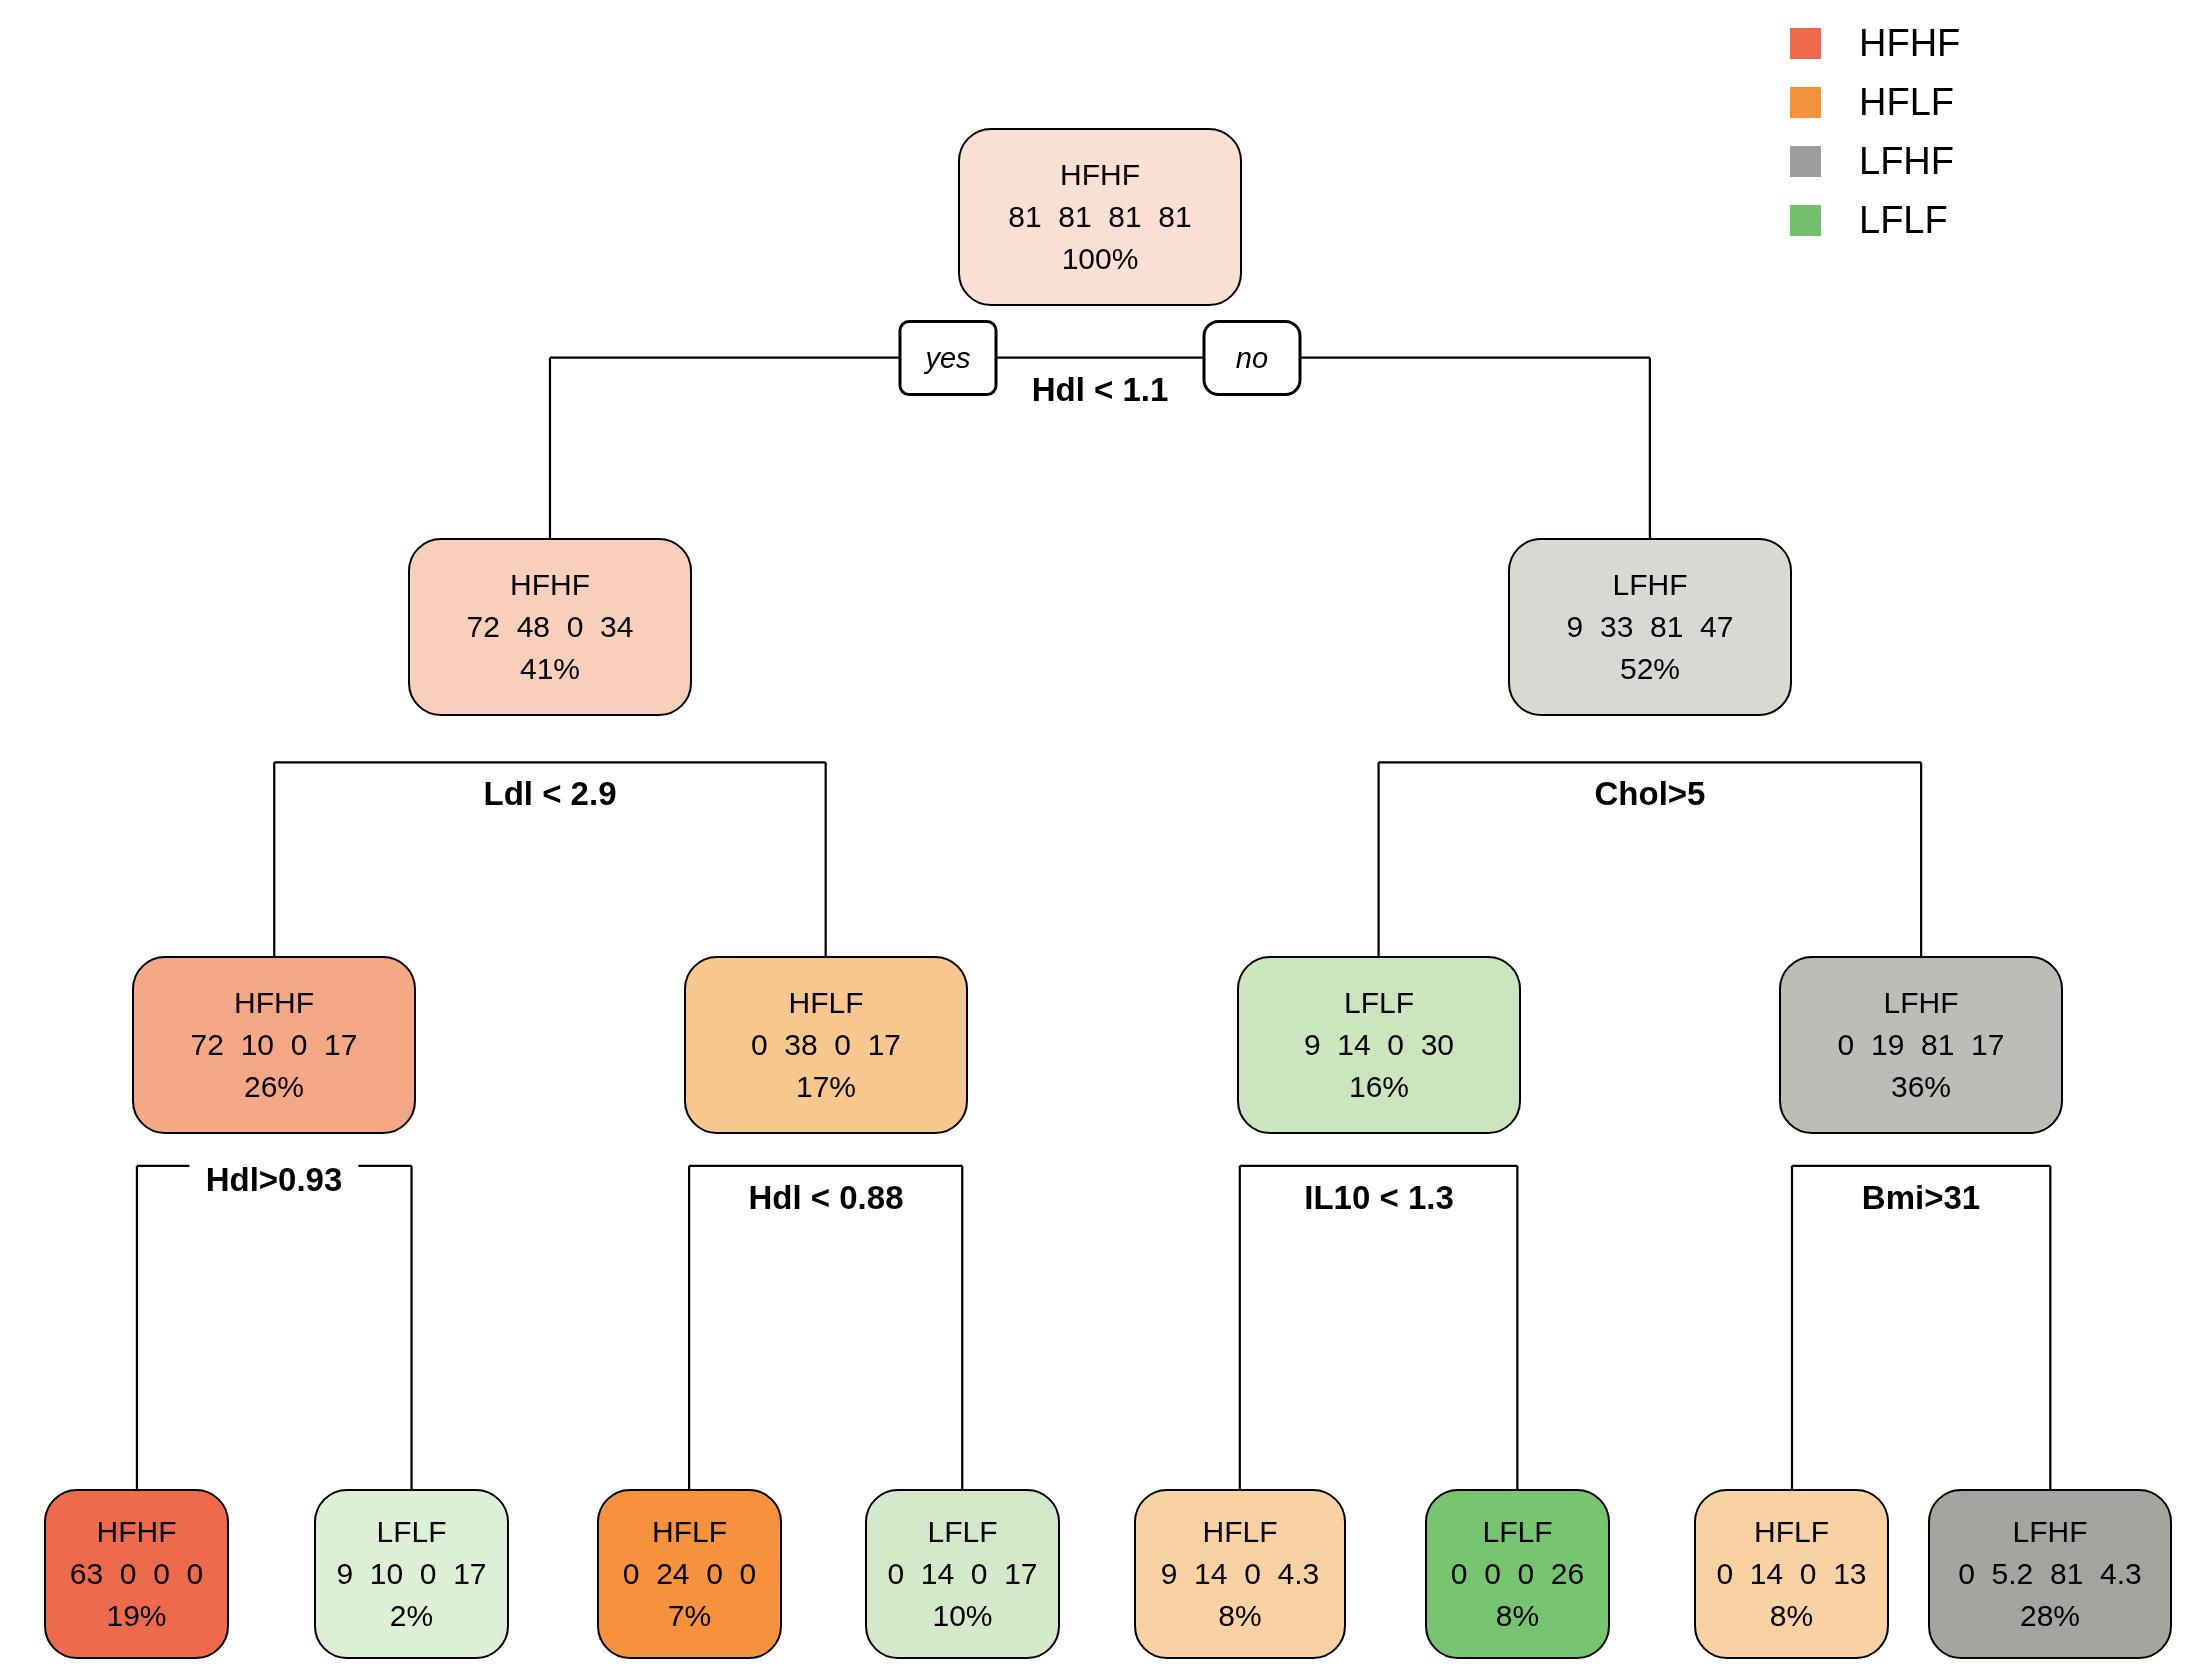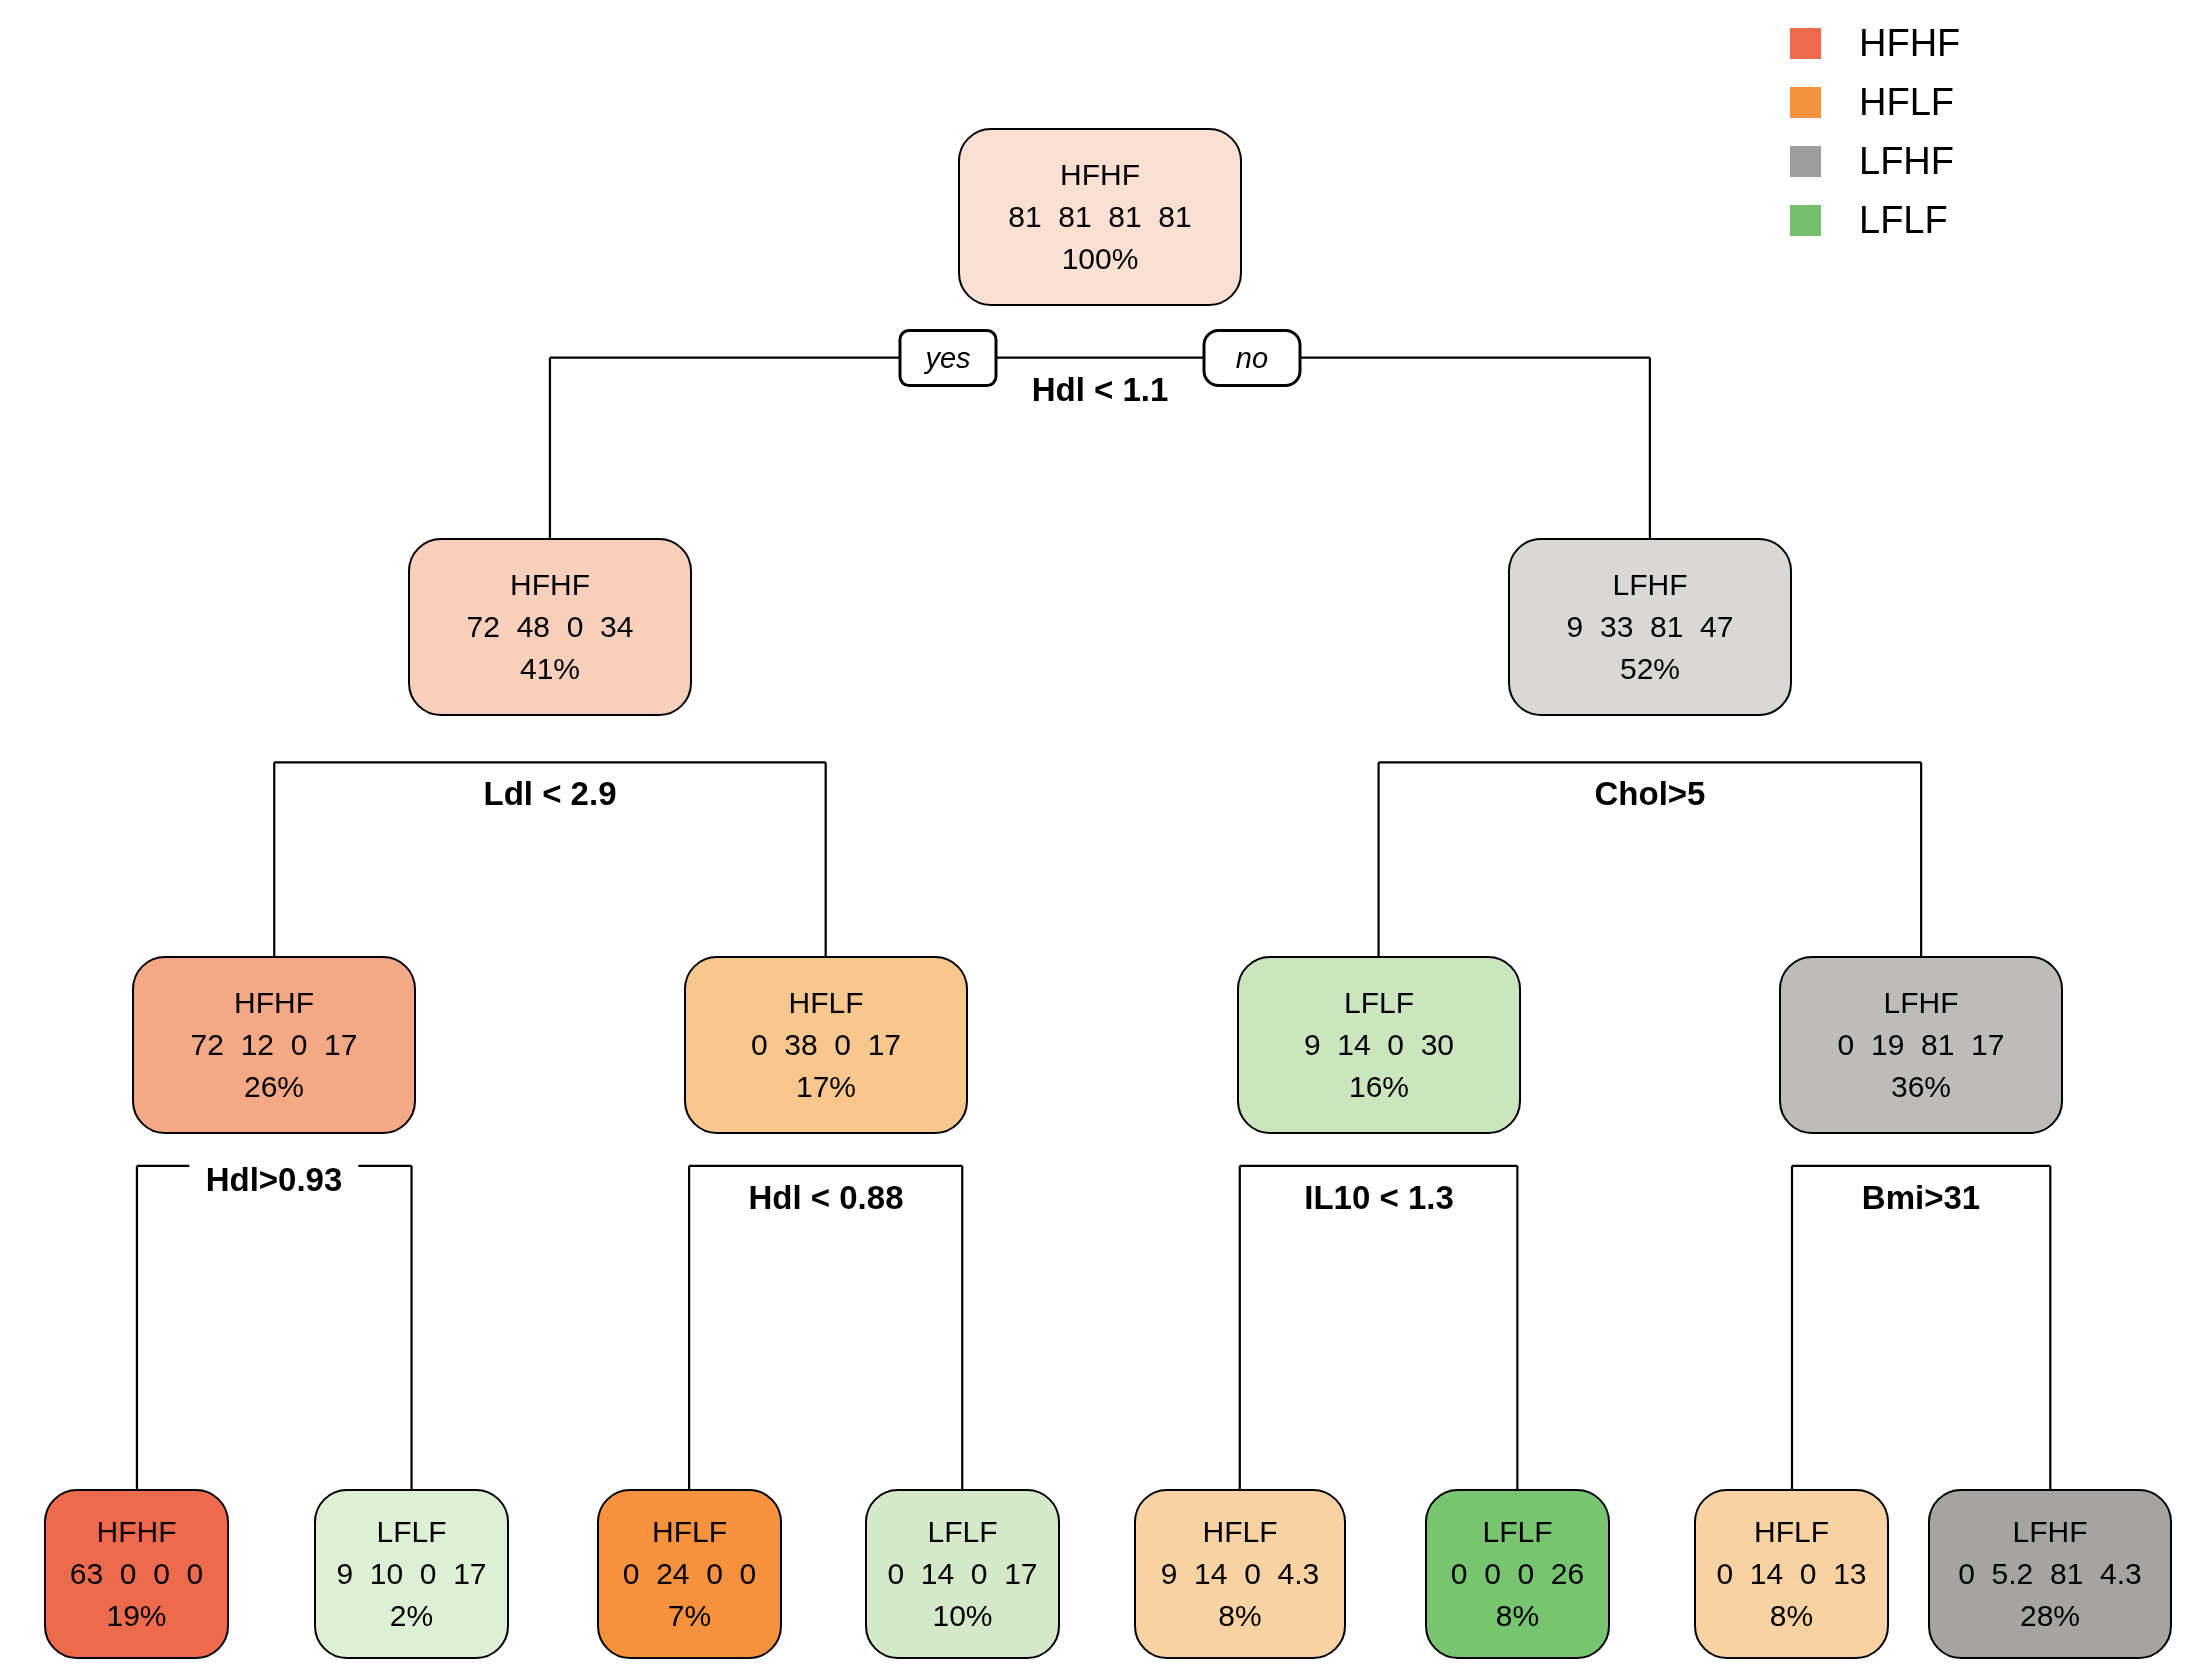--- a/index.html
+++ b/index.html
@@ -29,21 +29,21 @@
     font-weight:bold;
     font-size:33px;
     padding:3px 16.3px;
     white-space:nowrap;
     color:#000;
     margin-top:32px;
   }
   .yesno{
     position:absolute;
     transform:translate(-50%,-50%);
-    width:99px;height:58px;
+    width:99px;height:76px;
     background:#ffffff;
     border:3px solid #000;
     border-radius:10.4px;
     display:flex;align-items:center;justify-content:center;
     font-style:italic;font-size:29px;color:#000;
     box-sizing:border-box;
   }
   #legend{
     position:absolute;
     left:1790px;top:28px;
@@ -77,21 +77,21 @@
       <line x1="1862.5" y1="1030" x2="2595.5" y2="1030" stroke="#000000" stroke-width="3"></line>
       <line x1="1862.5" y1="1030" x2="1862.5" y2="1292" stroke="#000000" stroke-width="3"></line>
       <line x1="2595.5" y1="1030" x2="2595.5" y2="1292" stroke="#000000" stroke-width="3"></line>
       <line x1="743" y1="483" x2="2229" y2="483" stroke="#000000" stroke-width="3"></line>
       <line x1="743" y1="483" x2="743" y2="727" stroke="#000000" stroke-width="3"></line>
       <line x1="2229" y1="483" x2="2229" y2="727" stroke="#000000" stroke-width="3"></line>
     </svg>
   <div id="nodes">
       <div class="node" style="left: 44px; top: 1489px; width: 185px; height: 170px; background: rgb(238, 106, 77);"><div>HFHF</div><div>63  0  0  0</div><div>19%</div></div>
       <div class="node" style="left: 314px; top: 1489px; width: 195px; height: 170px; background: rgb(221, 239, 213);"><div>LFLF</div><div>9  10  0  17</div><div>2%</div></div>
-      <div class="node" style="left: 132px; top: 956px; width: 284px; height: 178px; background: rgb(245, 168, 134);"><div>HFHF</div><div>72  12  0  17</div><div>26%</div></div>
+      <div class="node" style="left: 132px; top: 956px; width: 284px; height: 178px; background: rgb(245, 168, 134);"><div>HFHF</div><div>72  10  0  17</div><div>26%</div></div>
       <div class="node" style="left: 597px; top: 1489px; width: 185px; height: 170px; background: rgb(246, 145, 61);"><div>HFLF</div><div>0  24  0  0</div><div>7%</div></div>
       <div class="node" style="left: 865px; top: 1489px; width: 195px; height: 170px; background: rgb(211, 233, 201);"><div>LFLF</div><div>0  14  0  17</div><div>10%</div></div>
       <div class="node" style="left: 684px; top: 956px; width: 284px; height: 178px; background: rgb(248, 199, 141);"><div>HFLF</div><div>0  38  0  17</div><div>17%</div></div>
       <div class="node" style="left: 408px; top: 538px; width: 284px; height: 178px; background: rgb(248, 207, 186);"><div>HFHF</div><div>72  48  0  34</div><div>41%</div></div>
       <div class="node" style="left: 1134px; top: 1489px; width: 212px; height: 170px; background: rgb(249, 210, 163);"><div>HFLF</div><div>9  14  0  4.3</div><div>8%</div></div>
       <div class="node" style="left: 1425px; top: 1489px; width: 185px; height: 170px; background: rgb(119, 196, 113);"><div>LFLF</div><div>0  0  0  26</div><div>8%</div></div>
       <div class="node" style="left: 1237px; top: 956px; width: 284px; height: 178px; background: rgb(203, 229, 191);"><div>LFLF</div><div>9  14  0  30</div><div>16%</div></div>
       <div class="node" style="left: 1694px; top: 1489px; width: 195px; height: 170px; background: rgb(249, 210, 163);"><div>HFLF</div><div>0  14  0  13</div><div>8%</div></div>
       <div class="node" style="left: 1928px; top: 1489px; width: 244px; height: 170px; background: rgb(165, 164, 161);"><div>LFHF</div><div>0  5.2  81  4.3</div><div>28%</div></div>
       <div class="node" style="left: 1779px; top: 956px; width: 284px; height: 178px; background: rgb(189, 188, 185);"><div>LFHF</div><div>0  19  81  17</div><div>36%</div></div>

